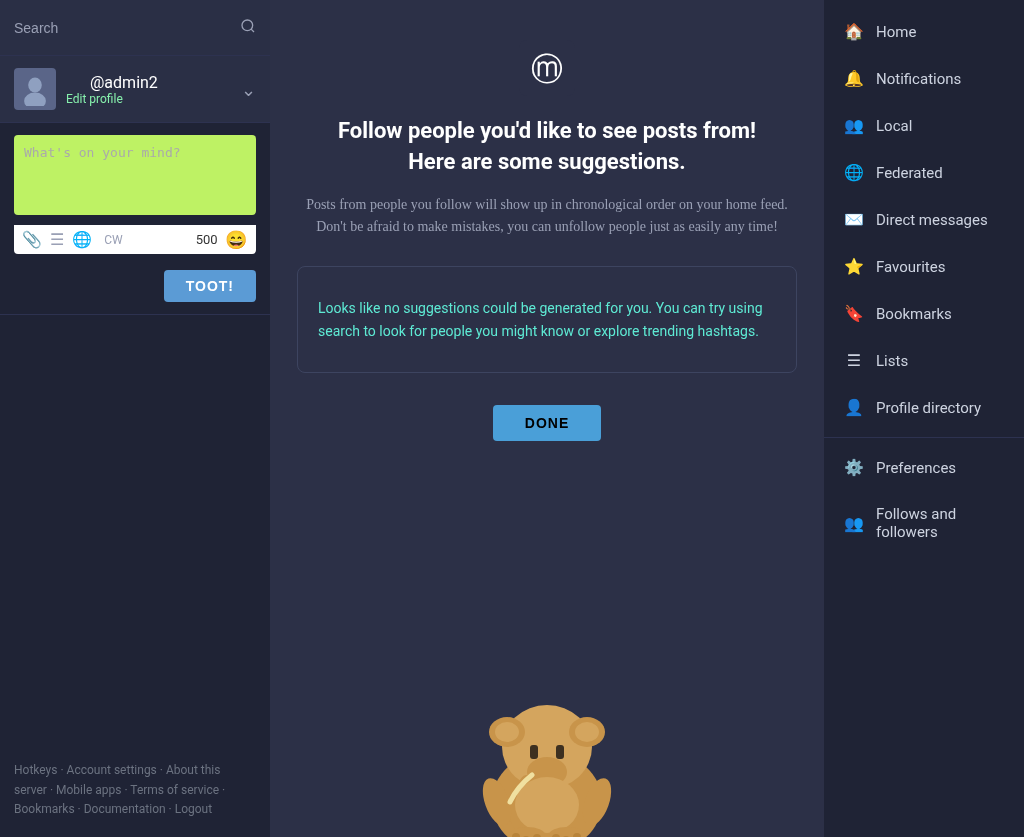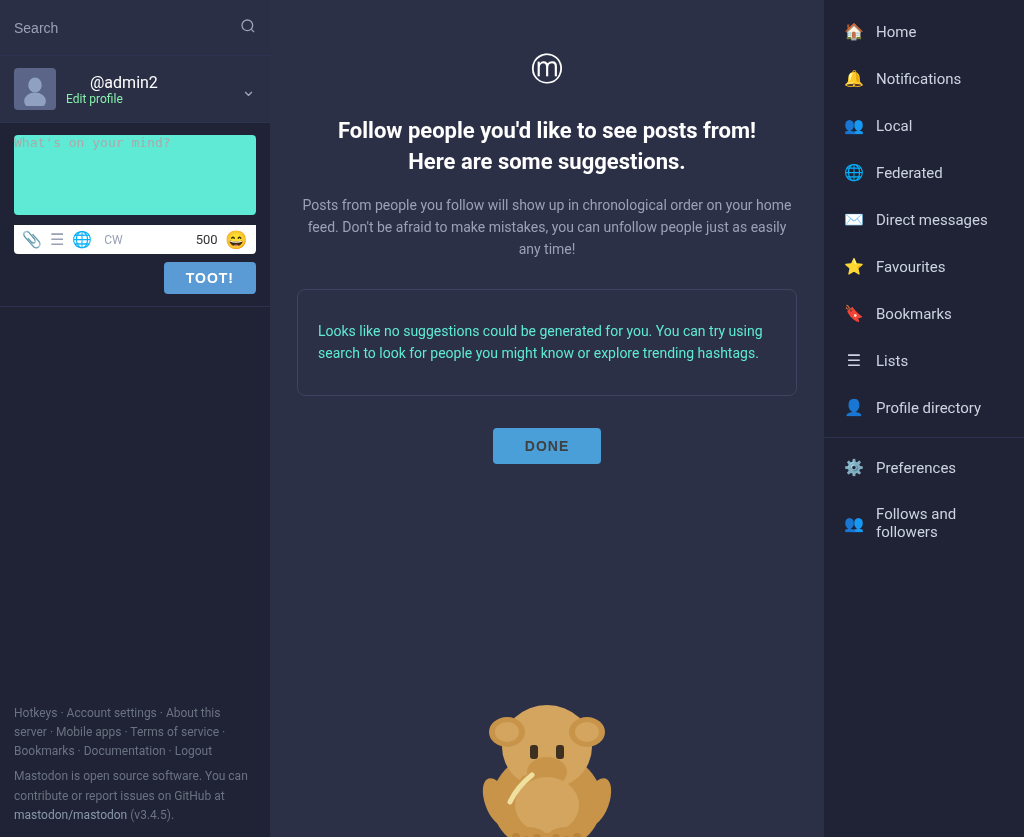--- a/index.html
+++ b/index.html
@@ -86,23 +86,24 @@
       font-size: 18px;
       cursor: pointer;
     }
 
     .compose-area {
       padding: 12px 14px;
       border-bottom: 1px solid #2d3250;
     }
     .compose-textarea {
       width: 100%;
-      background: #5eead4;
+      background: #bef264;
       border: none;
       border-radius: 4px;
+      padding: 10px;
       font-size: 13px;
       color: #333;
       resize: none;
       height: 80px;
       outline: none;
     }
     .compose-textarea::placeholder { color: #aaa; }
     .compose-tools {
       display: flex;
       align-items: center;
@@ -124,21 +125,21 @@
       margin-left: 4px;
     }
     .compose-char-count {
       margin-left: auto;
       font-size: 13px;
       color: #333;
     }
     .toot-button-wrap {
       display: flex;
       justify-content: flex-end;
-      margin-top: 8px;
+      margin-top: 16px;
     }
     .toot-button {
       background: #5b9bd5;
       color: #fff;
       border: none;
       padding: 8px 22px;
       border-radius: 4px;
       font-size: 14px;
       font-weight: 700;
       letter-spacing: 1px;
@@ -201,36 +202,37 @@
       margin-bottom: 16px;
       line-height: 1.4;
     }
 
     .onboarding-desc {
       font-size: 14px;
       color: #9aa0b5;
       text-align: center;
       line-height: 1.6;
       margin-bottom: 28px;
+      font-family: Liberation Serif, serif;
     }
 
     .suggestions-box {
       width: 100%;
       border: 1px solid #3d4460;
       border-radius: 8px;
       padding: 30px 20px;
       color: #5eead4;
       font-size: 14px;
       line-height: 1.6;
       margin-bottom: 32px;
     }
 
     .done-button {
       background: #4a9fd8;
-      color: #404040;
+      color: #000000;
       border: none;
       padding: 10px 32px;
       border-radius: 4px;
       font-size: 14px;
       font-weight: 600;
       cursor: pointer;
       letter-spacing: 1px;
       text-transform: uppercase;
     }
 
@@ -334,25 +336,20 @@
     <div class="footer-links">
       <a href="#">Hotkeys</a> ·
       <a href="#">Account settings</a> ·
       <a href="#">About this server</a>
       · <a href="#">Mobile apps</a> ·
       <a href="#">Terms of service</a> ·
       <a href="#">Bookmarks</a> ·
       <a href="#">Documentation</a> ·
       <a href="#">Logout</a>
     </div>
-    <div class="footer-oss">
-      <span>Mastodon is open source software. You can contribute or report issues on GitHub at</span>
-      <a href="#">mastodon/mastodon</a>
-      <span>(v3.4.5).</span>
-    </div>
   </div>
 </div>
 
 <div class="main-content">
   <div class="onboarding-panel">
 
     <svg class="mastodon-logo" viewBox="0 0 56 56" fill="none" xmlns="http://www.w3.org/2000/svg">
       <rect width="56" height="56" rx="8" fill="#2c3047"></rect>
       <text x="28" y="40" text-anchor="middle" font-size="32" fill="white">ⓜ</text>
     </svg>

